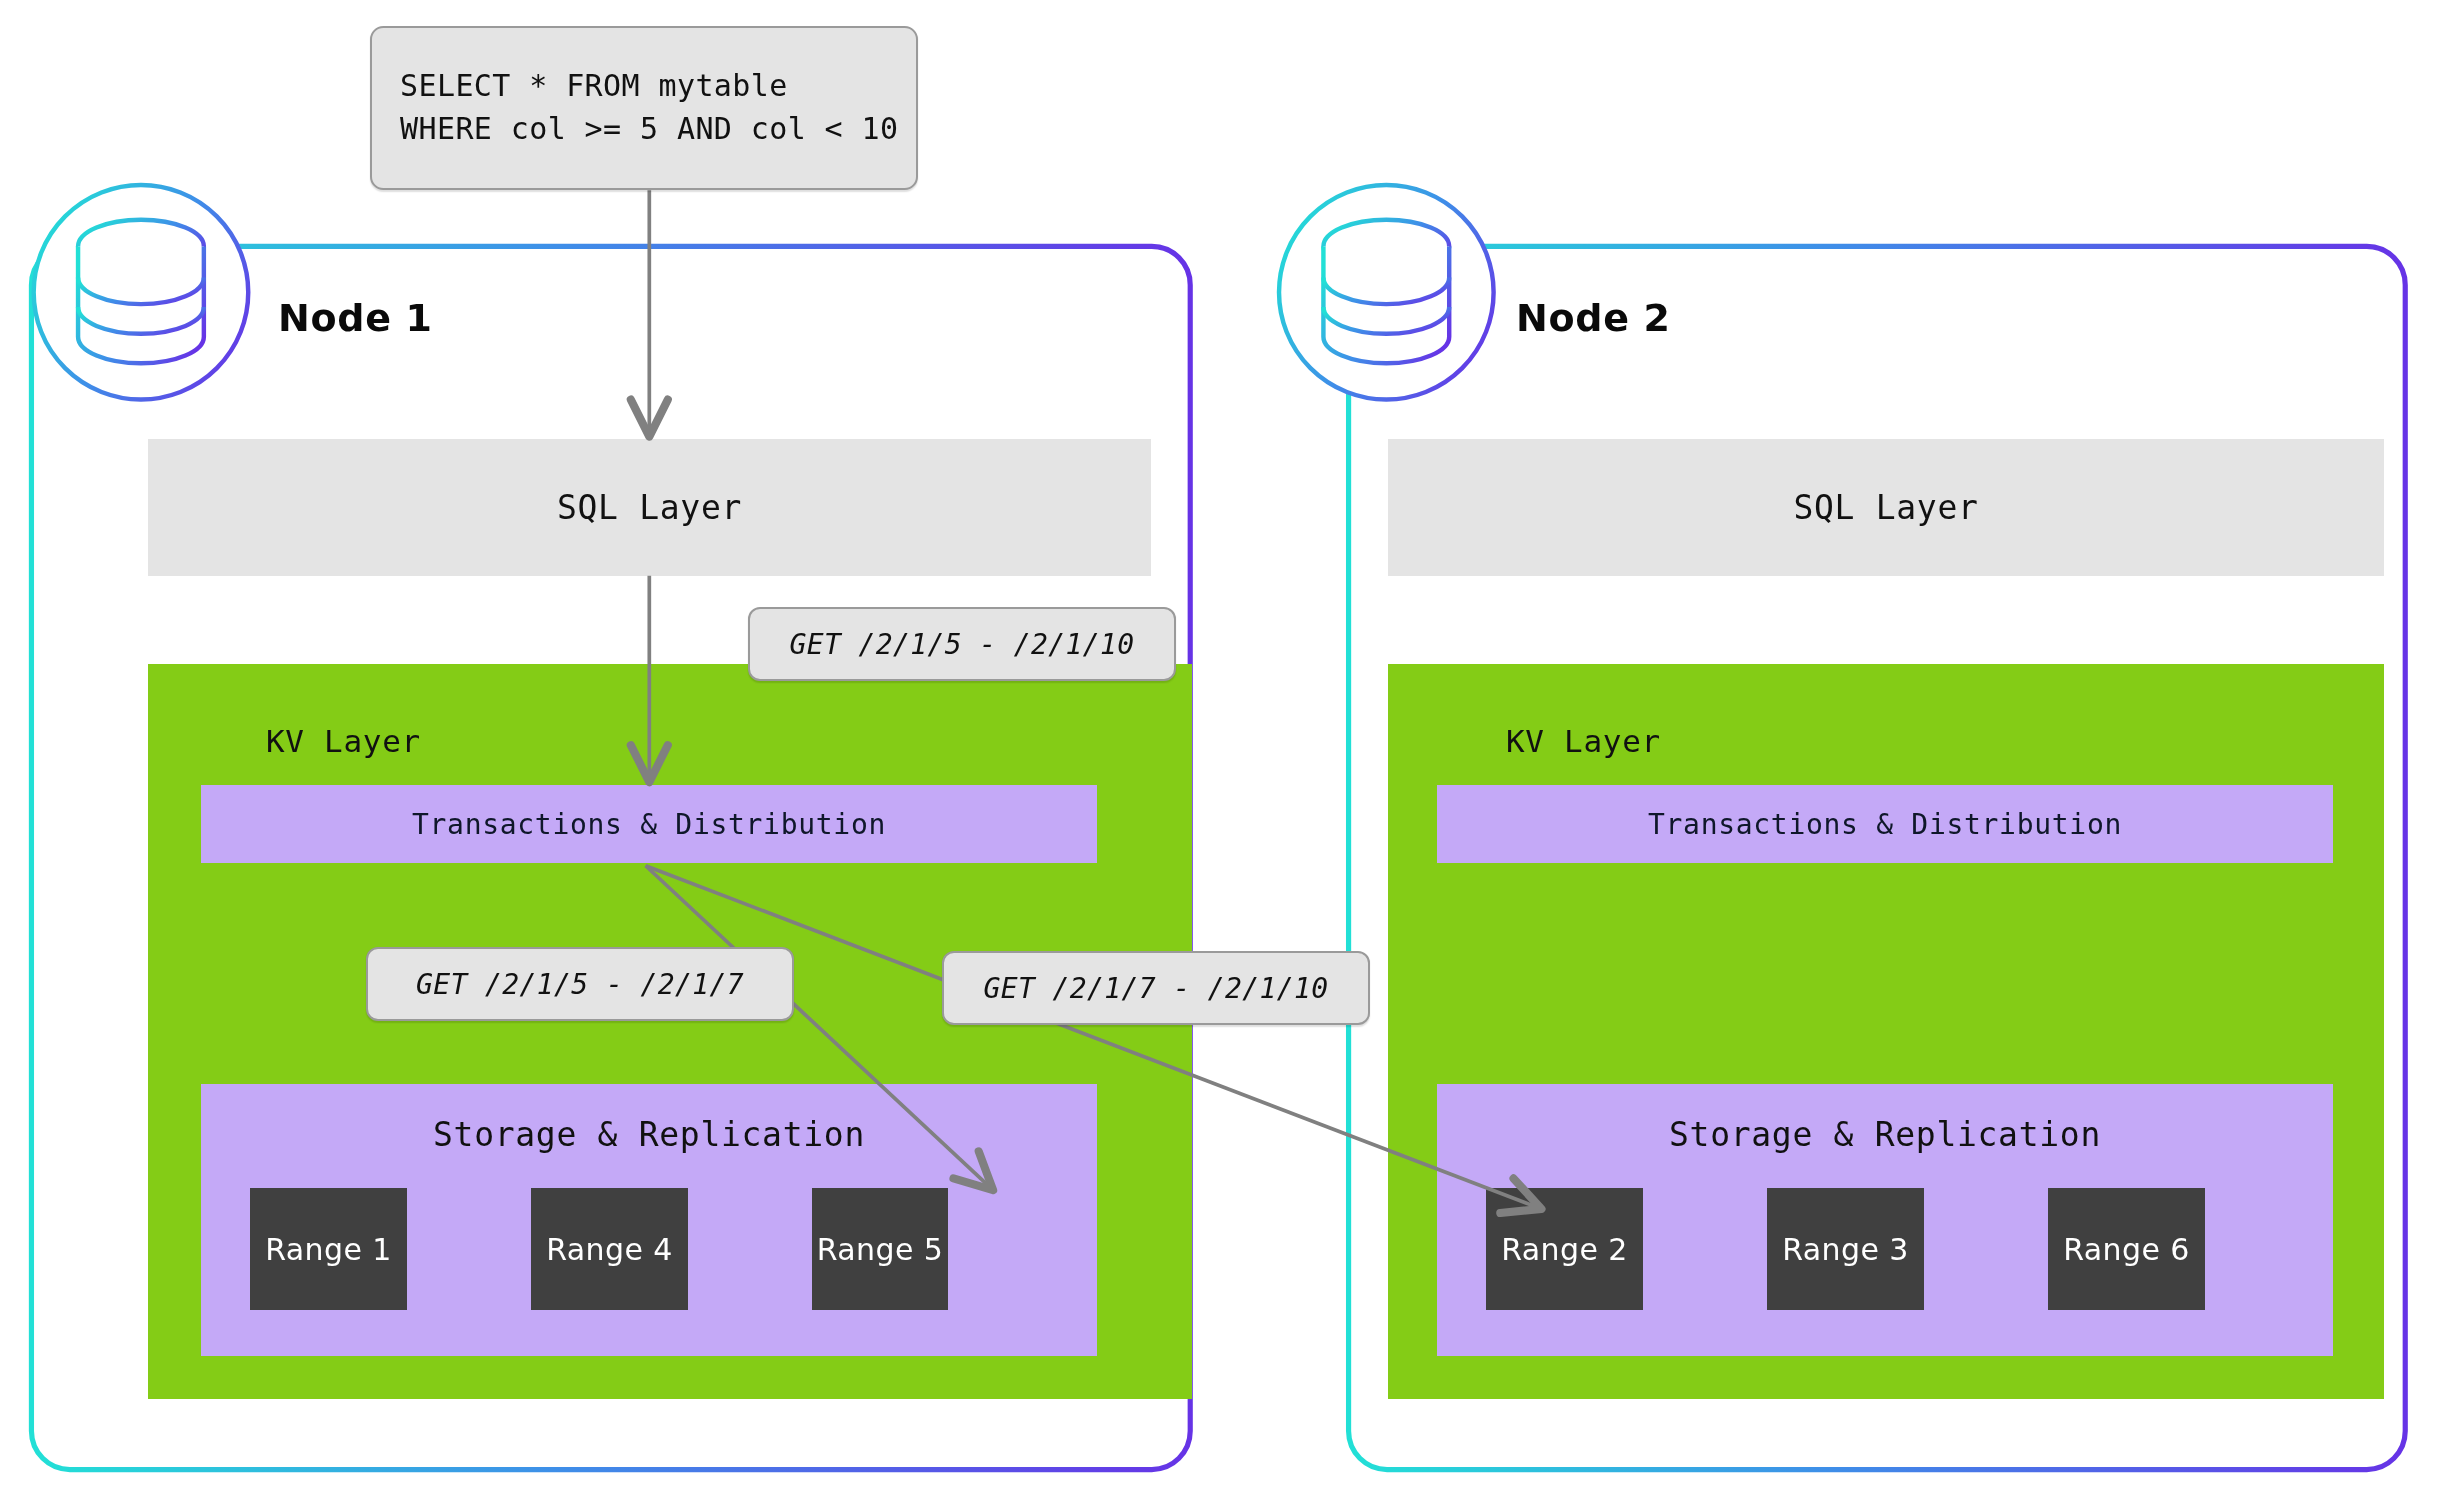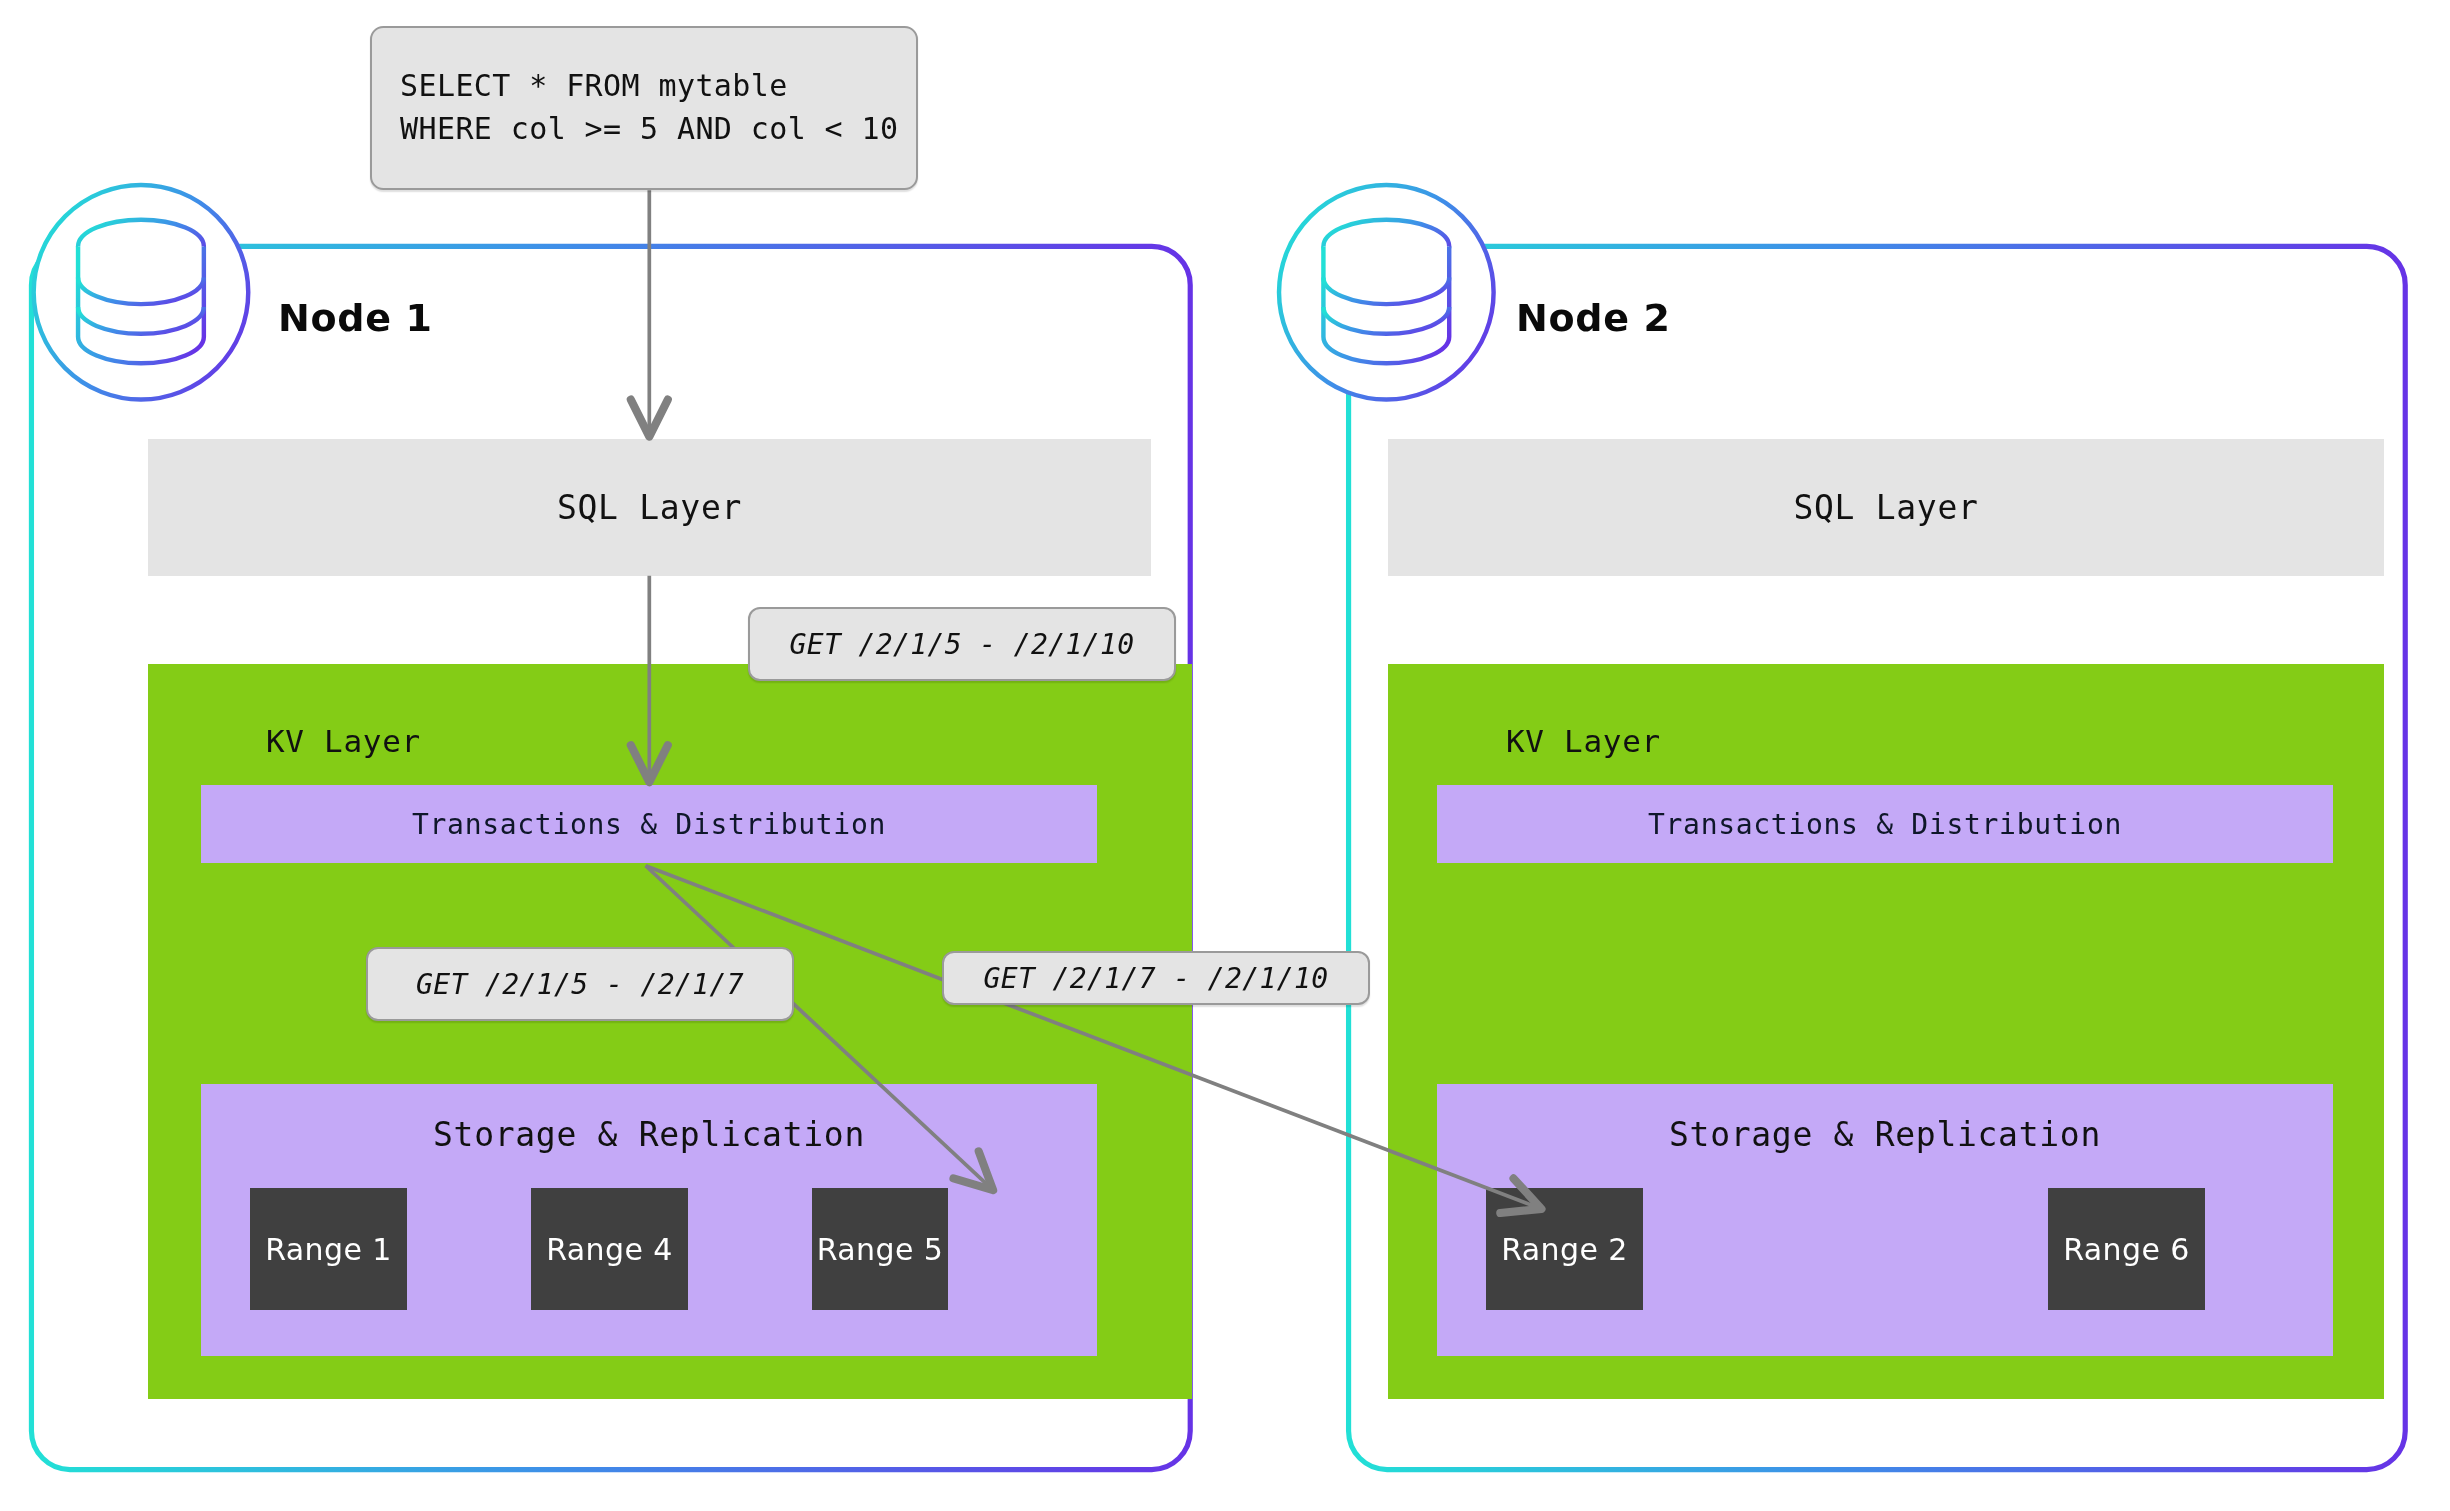--- a/index.html
+++ b/index.html
@@ -227,20 +227,23 @@
 
   <div class="abs txn-bar" style="left:1437px; top:785px; width:896px; height:78px;">
     <span>Transactions &amp; Distribution</span>
   </div>
 
   <div class="abs storage-panel" style="left:1437px; top:1084px; width:896px; height:272px;">
     <div class="storage-title" style="top:31px;">Storage &amp; Replication</div>
     <div class="range-box" style="left:49px; top:104px; width:157px; height:122px;">
       <span>Range 2</span>
     </div>
+    <div class="range-box" style="left:330px; top:104px; width:157px; height:122px;">
+      <span>Range 3</span>
+    </div>
     <div class="range-box" style="left:611px; top:104px; width:157px; height:122px;">
       <span>Range 6</span>
     </div>
   </div>
 
   <svg id="arrows-layer" class="svg-layer" viewBox="0 0 3310 2042">
     <defs>
       <marker id="arrowHead" markerWidth="14" markerHeight="14" refX="11" refY="7" orient="auto" markerUnits="strokeWidth">
         <path d="M2,2 L12,7 L2,12" fill="none" stroke="#808080" stroke-width="2.2" stroke-linecap="round" stroke-linejoin="round"></path>
       </marker>
@@ -261,18 +264,18 @@
   </div>
 
   <div class="abs get-label" style="left:748px; top:607px; width:428px; height:74px;">
     <span>GET /2/1/5 - /2/1/10</span>
   </div>
 
   <div class="abs get-label" style="left:366px; top:947px; width:428px; height:74px;">
     <span>GET /2/1/5 - /2/1/7</span>
   </div>
 
-  <div class="abs get-label" style="left:942px; top:951px; width:428px; height:54px;">
+  <div class="abs get-label" style="left:942px; top:951px; width:428px; height:74px;">
     <span>GET /2/1/7 - /2/1/10</span>
   </div>
 
 </div>
 
 
 </body></html>

